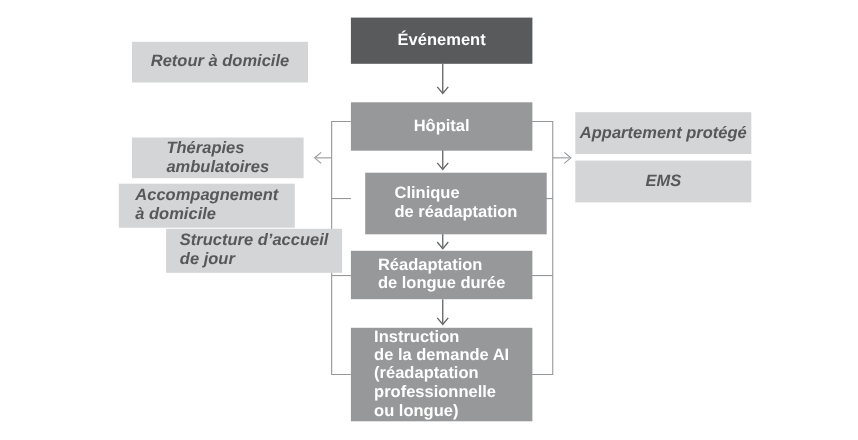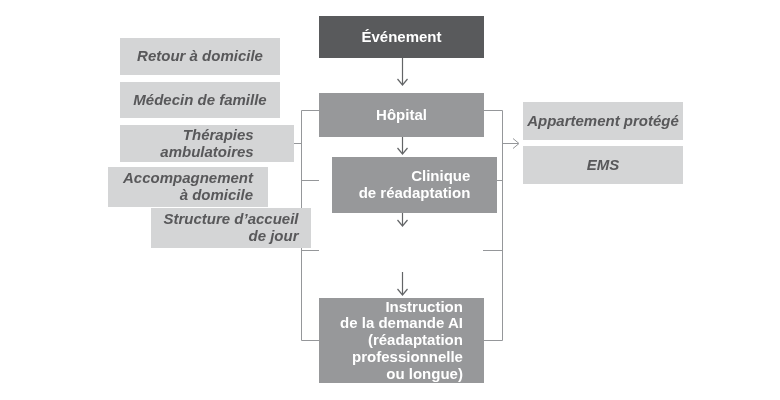--- a/index.html
+++ b/index.html
@@ -13,21 +13,21 @@
     height: 400px;
     background: #ffffff;
     font-family: "Liberation Sans", sans-serif;
     overflow: hidden;
   }
   .box {
     position: absolute;
     display: flex;
     align-items: center;
     justify-content: center;
-    text-align: right;
+    text-align: left;
     white-space: pre-line;
     font-size: 15px;
     font-weight: 600;
     line-height: 1.12;
   }
   .box--dark {
     background: #595a5c;
     color: #ffffff;
   }
   .box--mid {
@@ -98,29 +98,30 @@
     <g>
       <path class="line-branch" d="M502.5,143.5 L518,143.5"></path>
       <path class="line-branch" d="M513,138.5 L519,143.5 L513,148.5"></path>
     </g>
   </svg>
 
   <div class="box box--dark" style="left:319px; top:16px; width:165px; height:42px;">Événement</div>
   <div class="box box--mid" style="left:319px; top:93px; width:165px; height:44px;">Hôpital</div>
   <div class="box box--mid" style="left:332px; top:157px; width:165px; height:56px;">Clinique
 de réadaptation</div>
+  <div class="box box--mid" style="left:319px; top:228px; width:165px; height:44px;">Réadaptation
+de longue durée</div>
   <div class="box box--mid" style="left:319px; top:298px; width:165px; height:85px;">Instruction
 de la demande AI
 (réadaptation
 professionnelle
 ou longue)</div>
 
   <div class="box box--light" style="left:120px; top:38px; width:160px; height:37px;">Retour à domicile</div>
-  <div class="box box--light" style="left:120px; top:82px; width:160px; height:36px;">Médecin de famille</div>
-  <div class="box box--light" style="left:120px; top:125px; width:174px; height:37px;">Thérapies
+  <div class="box box--light" style="left:120px; top:125px; width:156px; height:37px;">Thérapies
 ambulatoires</div>
   <div class="box box--light" style="left:108px; top:167px; width:160px; height:40px;">Accompagnement
 à domicile</div>
   <div class="box box--light" style="left:120px; top:208px; width:160px; height:40px;margin-left:31px;">Structure d’accueil
 de jour</div>
 
   <div class="box box--light" style="left:523px; top:146px; width:160px; height:38px;">EMS</div>
   <div class="box box--light" style="left:523px; top:102px; width:160px; height:38px;">Appartement protégé</div>
 
 </div>

